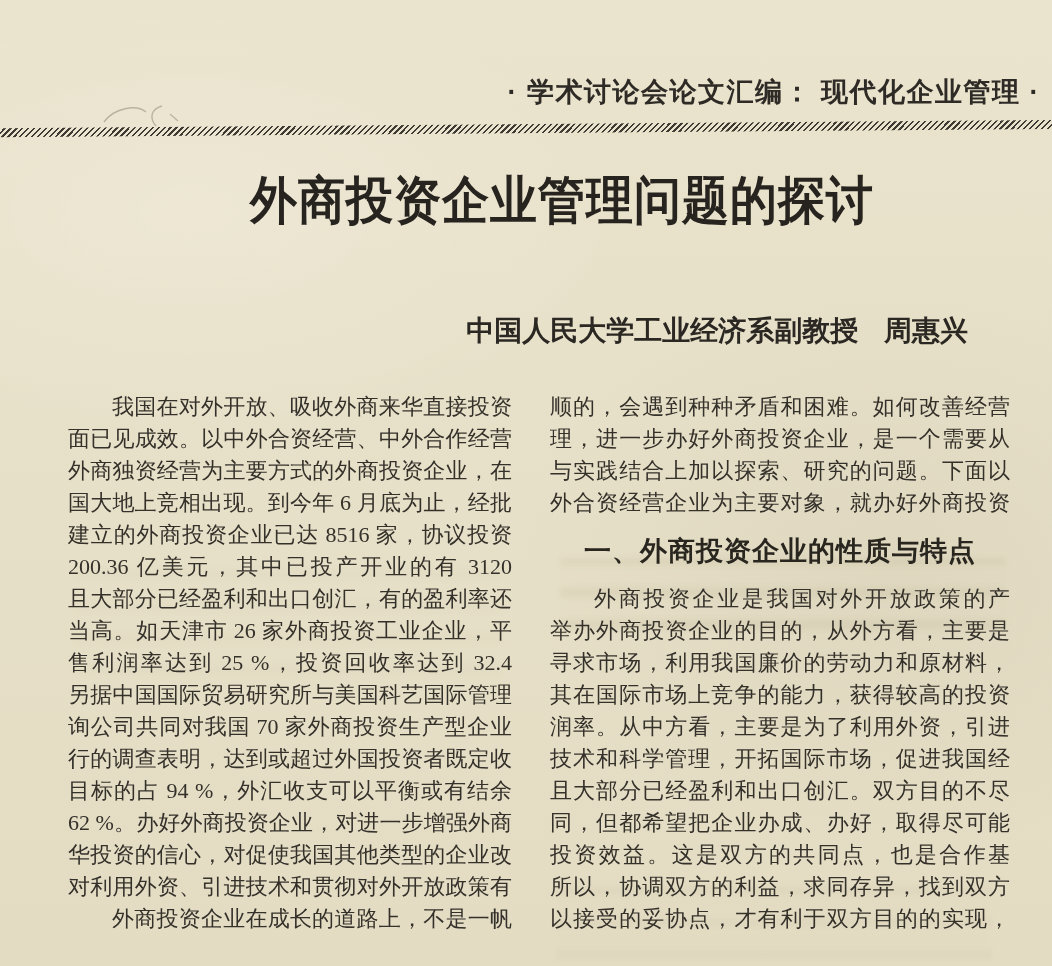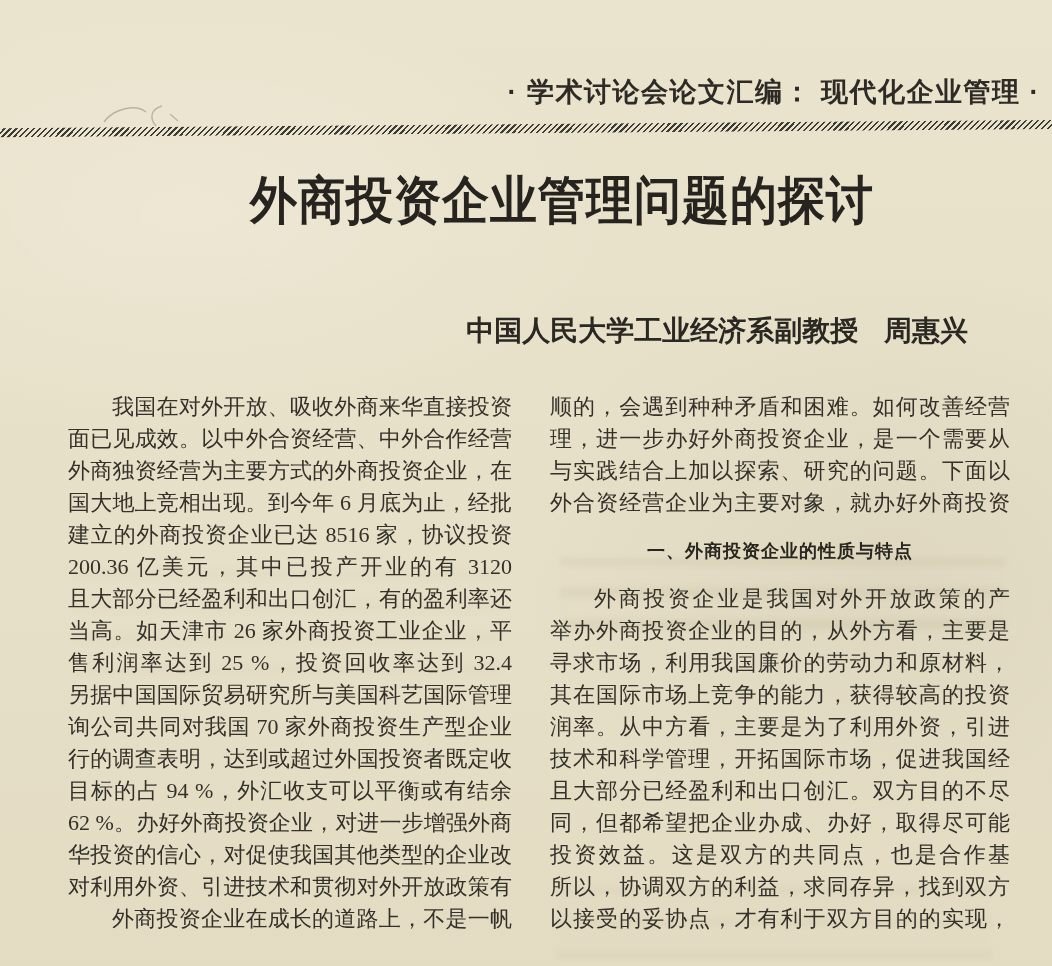--- a/index.html
+++ b/index.html
@@ -54,21 +54,21 @@
   .line {
     height:32px; line-height:31px; font-size:22px;
     text-align:justify; text-align-last:justify;
     overflow:hidden;
   }
   .line.end    { text-align-last:left; }
   .line.indent { padding-left:44px; box-sizing:border-box; }
   .section-heading-row {
     height:64px; display:flex; align-items:center; justify-content:center;
     font-family:"Liberation Sans", sans-serif;
-    font-weight:bold; font-size:18px; color:#29261f;
+    font-weight:bold; font-size:27px; color:#29261f;
     letter-spacing:1px;
   }
   .bleed {
     position:absolute; pointer-events:none;
     filter:blur(2.5px);
     background:repeating-linear-gradient(0deg,
       rgba(128,124,84,0.20) 0px, rgba(128,124,84,0.20) 11px,
       rgba(128,124,84,0.02) 11px, rgba(128,124,84,0.02) 32px);
   }
   .bleed.b1 { left:560px; top:558px; width:446px; height:72px; opacity:0.38; }

